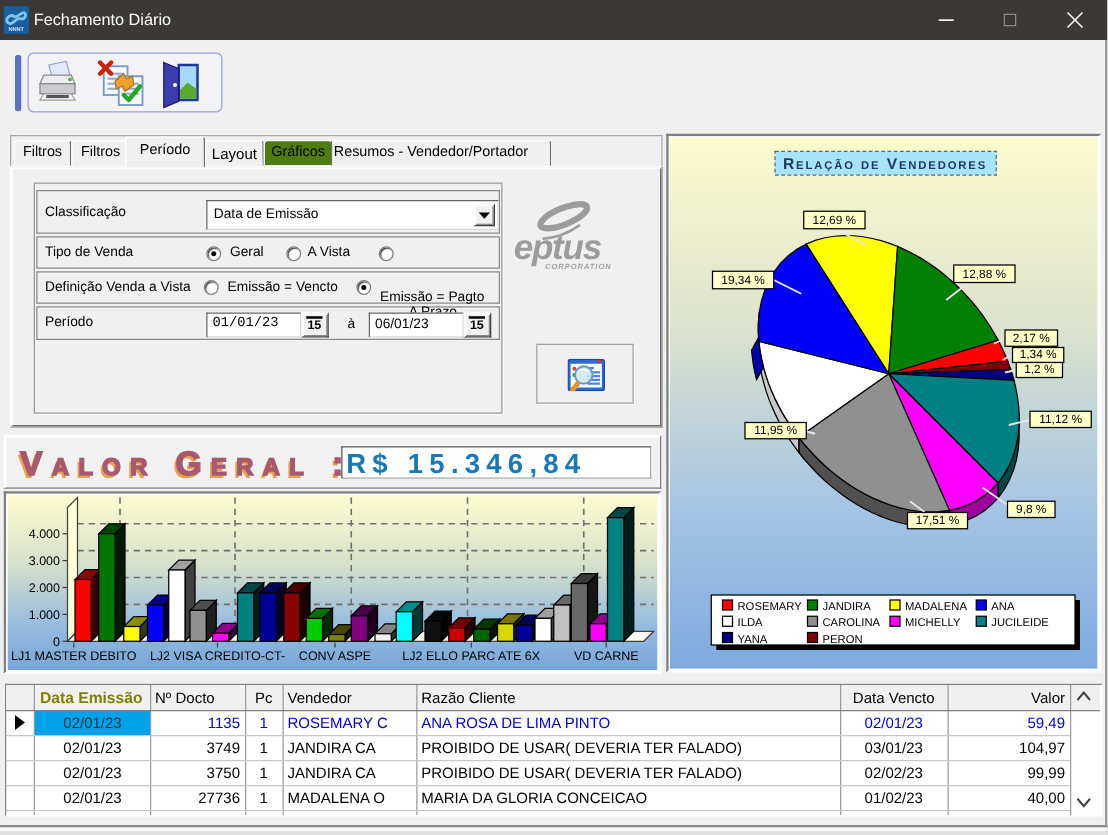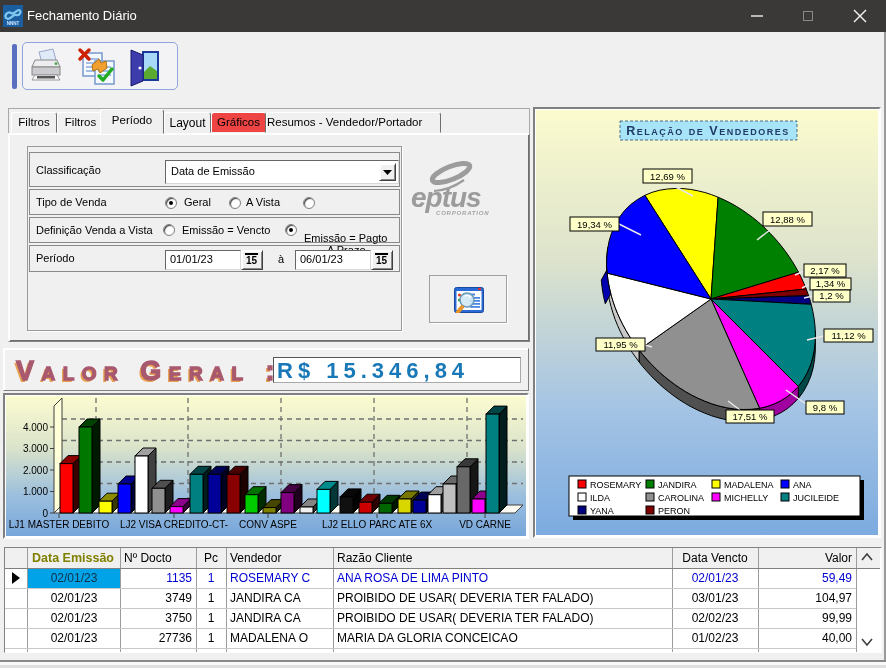--- a/index.html
+++ b/index.html
@@ -69,21 +69,21 @@
   <circle cx="118" cy="26" r="1.6" fill="#fff"></circle>
  </g>
 </svg>
 
 <div class="abs" style="left:8px;top:108px;width:522px;height:234px;border:1px solid #a8a8a8;"></div>
 <div class="abs raise2" style="left:8px;top:133px;width:522px;height:209px;background:#f0f0f0;box-shadow:inset 1px 1px 0 #fff, inset -1px -1px 0 #6e6e6e;"></div>
 <div class="abs" id="tabs">
   <div class="abs" style="left:11px;top:112px;width:46px;height:21px;background:#f0f0f0;border:1px solid;border-color:#fff #6e6e6e #f0f0f0 #fff;border-radius:3px 3px 0 0;font-size:11.5px;text-align:center;padding-top:3px;">Filtros</div>
   <div class="abs" style="left:57px;top:112px;width:47px;height:21px;background:#f0f0f0;border:1px solid;border-color:#fff #6e6e6e #f0f0f0 #fff;border-radius:3px 3px 0 0;font-size:11.5px;text-align:center;padding-top:3px;">Filtros</div>
   <div class="abs" style="left:164px;top:112px;width:47px;height:21px;background:#f0f0f0;border:1px solid;border-color:#fff #6e6e6e #f0f0f0 #fff;border-radius:3px 3px 0 0;font-size:12px;text-align:center;padding-top:3px;">Layout</div>
-  <div class="abs" style="left:211px;top:112px;width:55px;height:21px;background:#ef4444;border:1px solid;border-color:#fff #6e6e6e #f0f0f0 #fff;border-radius:3px 3px 0 0;font-size:11.5px;text-align:center;padding-top:3px;">Gráficos</div>
+  <div class="abs" style="left:211px;top:112px;width:55px;height:21px;background:#4d7c0f;border:1px solid;border-color:#fff #6e6e6e #f0f0f0 #fff;border-radius:3px 3px 0 0;font-size:11.5px;text-align:center;padding-top:3px;">Gráficos</div>
   <div class="abs" style="left:266px;top:112px;width:175px;height:21px;background:#f0f0f0;border:1px solid;border-color:#fff #6e6e6e #f0f0f0 #fff;border-radius:3px 3px 0 0;font-size:11.5px;text-align:left;padding-top:3px;">Resumos - Vendedor/Portador</div>
   <div class="abs" style="left:100px;top:109px;width:64px;height:25px;background:#f0f0f0;border:1px solid;border-color:#fff #6e6e6e #f0f0f0 #fff;border-radius:3px 3px 0 0;font-size:11.5px;text-align:center;padding-top:4px;">Período</div>
 </div>
 
 <div class="abs" style="left:27px;top:146px;width:375px;height:185px;border:1px solid #9a9a9a;box-shadow:1px 1px 0 #fff;"></div>
 <div class="abs" style="left:29px;top:152px;width:371px;height:35px;border:1px solid #8a8a8a;"></div>
 <div class="abs" style="left:29px;top:189px;width:371px;height:26px;border:1px solid #8a8a8a;"></div>
 <div class="abs" style="left:29px;top:217px;width:371px;height:26px;border:1px solid #8a8a8a;"></div>
 <div class="abs" style="left:29px;top:245px;width:371px;height:27px;border:1px solid #8a8a8a;"></div>
 
@@ -105,21 +105,21 @@
 <div class="lab" style="left:246px;top:196px;">A Vista</div>
 <div class="radio" style="left:303px;top:197px;"></div>
 <div class="lab" style="left:327px;top:196px;margin-top:48px;">A Prazo</div>
 
 <div class="radio" style="left:163px;top:224px;"></div>
 <div class="lab" style="left:182px;top:224px;">Emissão = Vencto</div>
 <div class="radio on" style="left:285px;top:224px;"></div>
 <div class="lab" style="left:304px;top:232px;">Emissão = Pagto</div>
 
 <div class="abs fld" style="left:165px;top:250px;width:76px;height:20px;"></div>
-<div class="lab" style="left:170px;top:253px;">01/01/23</div>
+<div class="lab" style="left:170px;top:253px;font-family:Liberation Mono, monospace;">01/01/23</div>
 <div class="abs btn3d" style="left:241px;top:250px;width:22px;height:20px;"></div>
 <div class="abs" style="left:245px;top:253px;width:13px;height:13px;border-top:2px solid #000;font-size:10px;font-weight:bold;text-align:center;color:#000;">15</div>
 <div class="lab" style="left:278px;top:253px;">à</div>
 <div class="abs fld" style="left:295px;top:250px;width:76px;height:20px;"></div>
 <div class="lab" style="left:300px;top:253px;">06/01/23</div>
 <div class="abs btn3d" style="left:371px;top:250px;width:22px;height:20px;"></div>
 <div class="abs" style="left:375px;top:253px;width:13px;height:13px;border-top:2px solid #000;font-size:10px;font-weight:bold;text-align:center;color:#000;">15</div>
 
 <svg class="abs" style="left:404px;top:150px;" width="105" height="80" viewBox="0 0 105 80">
   <ellipse cx="47" cy="23" rx="20" ry="6.5" fill="none" stroke="#9c9c9c" stroke-width="5" transform="rotate(-22 47 23)"></ellipse>

